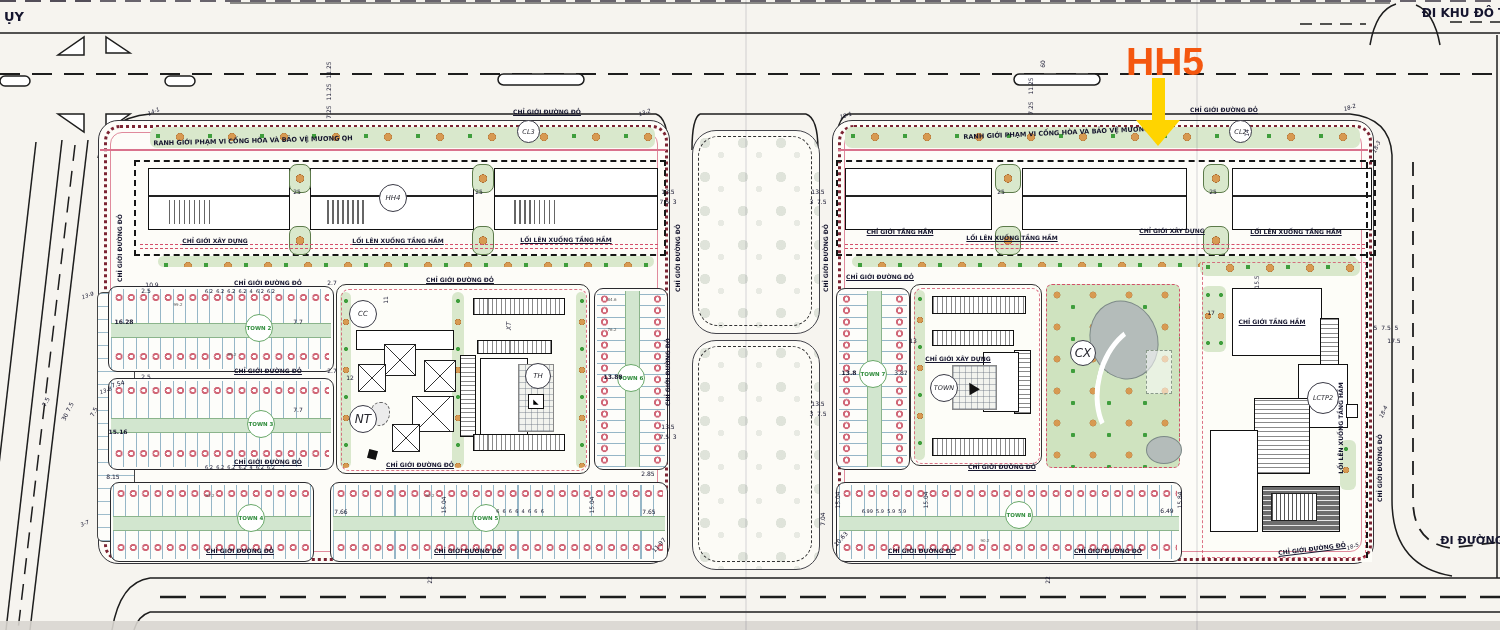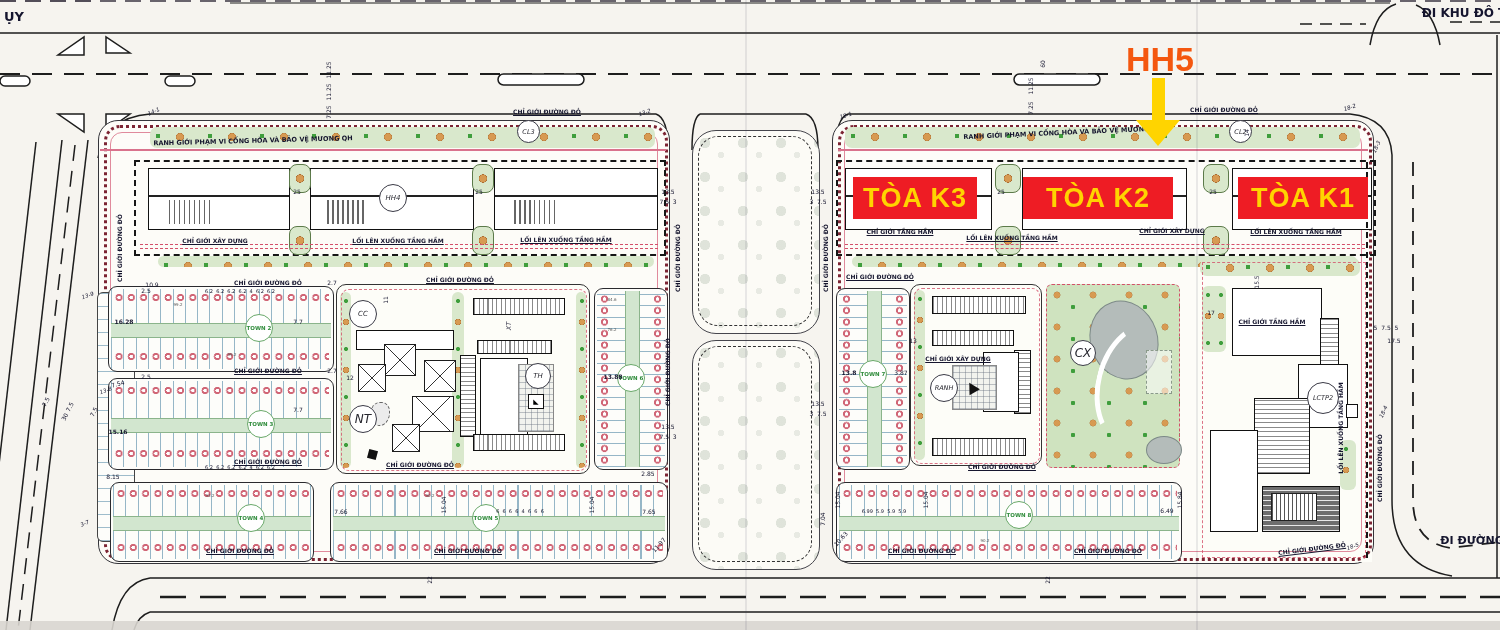--- a/index.html
+++ b/index.html
@@ -47,21 +47,21 @@
   .town{position:absolute;border:1.5px solid #2a2a2e;border-radius:9px;background:#fdfdfa;z-index:2;overflow:hidden;}
   .lotH{position:absolute;background-image:repeating-linear-gradient(90deg,rgba(80,135,165,.6) 0 1px,transparent 1px 12.3px);}
   .lotV{position:absolute;background-image:repeating-linear-gradient(0deg,rgba(80,135,165,.6) 0 1px,transparent 1px 11.5px);}
   .dotrowH{position:absolute;height:11px;background-image:radial-gradient(circle 3.6px at 6px 5.5px,#fff 1.8px,rgba(200,75,95,.85) 2px 3.4px,transparent 3.8px);background-size:12.3px 11px;}
   .dotcolV{position:absolute;width:11px;background-image:radial-gradient(circle 3.6px at 5.5px 6px,#fff 1.8px,rgba(200,75,95,.85) 2px 3.4px,transparent 3.8px);background-size:11px 11.5px;}
   .midH{position:absolute;height:13px;background:#d2e6cf;border-top:1px solid #8bb48b;border-bottom:1px solid #8bb48b;}
   .midV{position:absolute;width:13px;background:#d2e6cf;border-left:1px solid #8bb48b;border-right:1px solid #8bb48b;}
   .circ{position:absolute;background:#fff;border:1.1px solid #3a3a46;border-radius:50%;display:flex;align-items:center;justify-content:center;color:#26262e;font-style:italic;z-index:4;}
   .towncirc{position:absolute;background:#fff;border:1.1px solid #69a869;border-radius:50%;display:flex;align-items:center;justify-content:center;color:#2e8b3a;font-weight:bold;z-index:4;white-space:nowrap;}
   .redbox{position:absolute;background:#ee1c24;display:flex;align-items:center;justify-content:center;font-weight:bold;color:#ffd400;font-size:27px;letter-spacing:1px;z-index:6;font-family:"Liberation Sans",sans-serif;}
-  .hh5{position:absolute;color:#f4570f;font-size:34px;font-weight:bold;z-index:6;font-family:"Liberation Sans",sans-serif;}
+  .hh5{position:absolute;color:#f4570f;font-size:39px;font-weight:bold;z-index:6;font-family:"Liberation Sans",sans-serif;}
   .arrowstem{position:absolute;background:#ffd400;z-index:6;}
   .arrowhead{position:absolute;width:0;height:0;border-left:22px solid transparent;border-right:22px solid transparent;border-top:26px solid #ffd400;z-index:6;}
   .ann{position:absolute;font-size:6px;color:#15152e;white-space:pre;z-index:5;line-height:1;}
   .blob{position:absolute;border-radius:50%;background:#b4bcba;z-index:3;background-image:radial-gradient(circle 1px at 3px 3px,rgba(40,50,55,.5) 60%,transparent 70%);background-size:6px 6px;border:1px solid #7d8a88;}
   .path-arc{position:absolute;border:5px solid transparent;border-left:5px solid #fff;border-radius:50%;z-index:3;}
 </style>
 </head>
 <body>
 
 <div id="plan">
@@ -249,21 +249,21 @@
 
   <div class="abs" style="left:910px;top:284px;width:132px;height:182px;background:#fdfdf8;border:1.2px solid #333;border-radius:10px;z-index:2;"></div>
   <div class="pinkdash" style="left:914px;top:288px;width:124px;height:174px;border-radius:8px;"></div>
   <div class="bufferV" style="left:914px;top:290px;width:11px;height:170px;"></div>
   <div class="bld roofV" style="left:932px;top:296px;width:92px;height:16px;"></div>
   <div class="bld roofV" style="left:932px;top:330px;width:80px;height:14px;"></div>
   <div class="bld roofH" style="left:1014px;top:350px;width:15px;height:62px;"></div>
   <div class="bld" style="left:983px;top:352px;width:34px;height:58px;"></div>
   <div class="grid" style="left:952px;top:365px;width:43px;height:43px;"></div>
   <div class="abs" style="left:966px;top:382px;width:0;height:0;border-left:6px solid transparent;border-right:6px solid transparent;border-bottom:11px solid #111;transform:rotate(-30deg);z-index:4;"></div>
-  <div class="circ" style="left:930px;top:374px;width:26px;height:26px;font-size:6.5px;">RANH</div>
+  <div class="circ" style="left:930px;top:374px;width:26px;height:26px;font-size:6.5px;">TOWN</div>
   <div class="bld roofV" style="left:932px;top:438px;width:92px;height:16px;"></div>
 
   <div class="cxpark" style="left:1046px;top:284px;width:132px;height:182px;border-radius:6px;"></div>
   <div class="blob" style="left:1090px;top:300px;width:66px;height:78px;transform:rotate(-18deg);"></div>
   <div class="blob" style="left:1146px;top:436px;width:34px;height:26px;"></div>
   <div class="path-arc" style="left:1096px;top:322px;width:76px;height:116px;transform:rotate(14deg);"></div>
   <div class="abs" style="left:1146px;top:350px;width:26px;height:44px;background:rgba(255,255,255,.55);border:1px dashed #8a9a8a;z-index:3;"></div>
   <div class="circ" style="left:1070px;top:340px;width:24px;height:24px;font-size:12px;">CX</div>
 
   <div class="abs" style="left:1196px;top:256px;width:176px;height:306px;background:#fdfdf8;z-index:1;"></div>
@@ -284,23 +284,20 @@
   <div class="bufferV" style="left:1340px;top:440px;width:16px;height:50px;"></div>
 
   <div class="town" style="left:836px;top:482px;width:344px;height:78px;">
     <div class="lotH" style="left:2px;top:2px;right:2px;bottom:2px;"></div>
     <div class="dotrowH" style="left:4px;top:5px;right:4px;"></div>
     <div class="midH" style="left:2px;top:33px;right:2px;"></div>
     <div class="dotrowH" style="left:4px;bottom:8px;right:4px;"></div>
   </div>
   <div class="towncirc" style="left:1005px;top:501px;width:26px;height:26px;font-size:5.5px;">TOWN 8</div>
 
-  <div class="redbox" style="left:853px;top:177px;width:124px;height:42px;">TÒA K3</div>
-  <div class="redbox" style="left:1023px;top:177px;width:150px;height:42px;">TÒA K2</div>
-  <div class="redbox" style="left:1238px;top:177px;width:130px;height:42px;">TÒA K1</div>
   <div class="hh5" style="left:1126px;top:40px;">HH5</div>
   <div class="arrowstem" style="left:1152px;top:78px;width:13px;height:44px;"></div>
   <div class="arrowhead" style="left:1136px;top:120px;"></div>
 
   <div id="ann" class="abs" style="left:0;top:0;width:1500px;height:630px;z-index:5;pointer-events:none;">
       <span class="ann" style="left: 14px; top: 16px; font-size: 13px; font-weight: 700; transform: translate(-50%, -50%) rotate(0deg);">ỤY</span>
       <span class="ann" style="left: 1464px; top: 13px; font-size: 12px; font-weight: 700; transform: translate(-50%, -50%) rotate(0deg);">ĐI KHU ĐÔ T</span>
       <span class="ann" style="left: 1472px; top: 540px; font-size: 11px; font-weight: 700; transform: translate(-50%, -50%) rotate(0deg);">ĐI ĐƯỜNG</span>
       <span class="ann" style="left: 253px; top: 141px; font-size: 6.5px; font-weight: 700; transform: translate(-50%, -50%) rotate(-1.5deg);">RANH GIỚI PHẠM VI CỐNG HÒA VÀ BẢO VỆ MƯƠNG QH</span>
       <span class="ann" style="left: 1063px; top: 133px; font-size: 6.5px; font-weight: 700; transform: translate(-50%, -50%) rotate(-2.5deg);">RANH GIỚI PHẠM VI CỐNG HÒA VÀ BẢO VỆ MƯƠNG QH</span>

